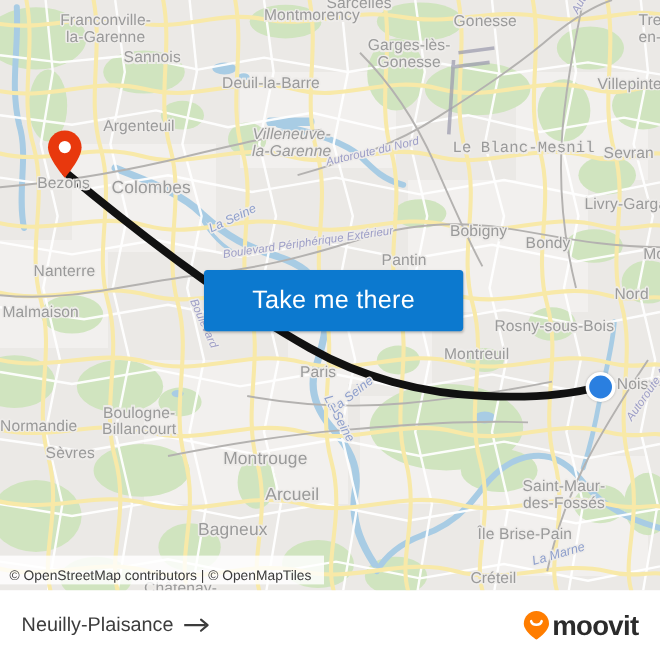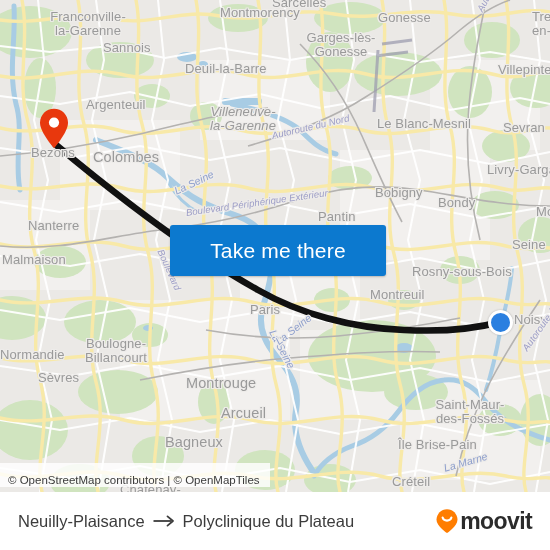--- a/index.html
+++ b/index.html
@@ -316,31 +316,31 @@
         <div class="map-label lbl-mid" style="left: 220px; top: 6px;">Montmorency</div>
         <div class="map-label lbl-mid" style="left: 272px; top: -4px;">Sarcelles</div>
         <div class="map-label lbl-mid" style="left: 378px; top: 11px;">Gonesse</div>
         <div class="map-label lbl-mid" style="left: 103px; top: 41px;">Sannois</div>
         <div class="map-label lbl-mid" style="left: 185px; top: 36px; margin-top: 26px;">Deuil-la-Barre</div>
         <div class="map-label lbl-mid lbl-center" style="left: 341px; top: 31px; transform: translateX(-50%);">Garges-lès-<br>Gonesse</div>
         <div class="map-label lbl-mid" style="left: 532px; top: 10px;">Tremblay-<br>en-France</div>
         <div class="map-label lbl-mid" style="left: 498px; top: 63px;">Villepinte</div>
         <div class="map-label lbl-mid" style="left: 86px; top: 98px;">Argenteuil</div>
         <div class="map-label lbl-mid lbl-center" style="left: 243px; top: 105px; transform: translateX(-50%); font-style: italic;">Villeneuve-<br>la-Garenne</div>
-        <div class="map-label lbl-mid" style="left: 377px; top: 117px;">Le Blanc-Mesnil</div>
+        <div class="map-label lbl-mid" style="left: 377px; top: 117px; font-family: Liberation Mono, monospace;">Le Blanc-Mesnil</div>
         <div class="map-label lbl-mid" style="left: 503px; top: 121px;">Sevran</div>
         <div class="map-label lbl-mid" style="left: 31px; top: 146px;">Bezons</div>
         <div class="map-label lbl-big" style="left: 93px; top: 150px;">Colombes</div>
         <div class="map-label lbl-mid" style="left: 487px; top: 163px;">Livry-Gargan</div>
         <div class="map-label lbl-mid" style="left: 375px; top: 186px;">Bobigny</div>
         <div class="map-label lbl-mid" style="left: 438px; top: 196px;">Bondy</div>
         <div class="map-label lbl-mid" style="left: 536px; top: 205px;">Montfermeil</div>
         <div class="map-label lbl-mid" style="left: 318px; top: 210px;">Pantin</div>
         <div class="map-label lbl-mid" style="left: 28px; top: 219px;">Nanterre</div>
-        <div class="map-label lbl-mid" style="left: 512px; top: 238px;">Seine</div>
+        <div class="map-label lbl-mid" style="left: 512px; top: 238px;">Nord</div>
         <div class="map-label lbl-mid" style="left: 2px; top: 253px;">Malmaison</div>
         <div class="map-label lbl-mid" style="left: 412px; top: 265px;">Rosny-sous-Bois</div>
         <div class="map-label lbl-mid" style="left: 370px; top: 288px;">Montreuil</div>
         <div class="map-label lbl-mid" style="left: 250px; top: 303px;">Paris</div>
         <div class="map-label lbl-mid" style="left: 514px; top: 313px;">Noisy-le-Grand</div>
         <div class="map-label lbl-small" style="left: 0px; top: 348px;">Normandie</div>
         <div class="map-label lbl-mid lbl-center" style="left: 116px; top: 337px; transform: translateX(-50%);">Boulogne-<br>Billancourt</div>
         <div class="map-label lbl-mid" style="left: 38px; top: 371px;">Sèvres</div>
         <div class="map-label lbl-big" style="left: 186px; top: 376px;">Montrouge</div>
         <div class="map-label lbl-mid lbl-center" style="left: 470px; top: 398px; transform: translateX(-50%);">Saint-Maur-<br>des-Fossés</div>
@@ -382,21 +382,20 @@
   <div id="bottom-bar">
 
     <div id="route-summary">
       <span class="place">Neuilly-Plaisance</span>
 
       <svg id="route-arrow" viewBox="0 0 22 14" aria-hidden="true">
         <path d="M0.5 7 H18.5" stroke="#3c3c3c" stroke-width="1.8" fill="none"></path>
         <path d="M14.5 2.4 L20 7 L14.5 11.6" stroke="#3c3c3c" stroke-width="1.8" fill="none" stroke-linecap="round" stroke-linejoin="round"></path>
       </svg>
 
-      <span class="place">Polyclinique du Plateau</span>
     </div>
 
     <div id="moovit-logo">
       <svg width="24" height="26" viewBox="0 0 24 26" aria-hidden="true">
         <path d="M12 1.2 C6.2 1.2 1.5 5.9 1.5 11.7 C1.5 18.2 12 25 12 25
                  C12 25 22.5 18.2 22.5 11.7 C22.5 5.9 17.8 1.2 12 1.2 Z" fill="#ff7d00"></path>
         <path d="M7.6 9.6 C8.6 13.6 15.4 13.6 16.4 9.6" stroke="#ffffff" stroke-width="2.1" fill="none" stroke-linecap="round"></path>
       </svg>
       <span id="moovit-wordmark">moovit</span>
     </div>

